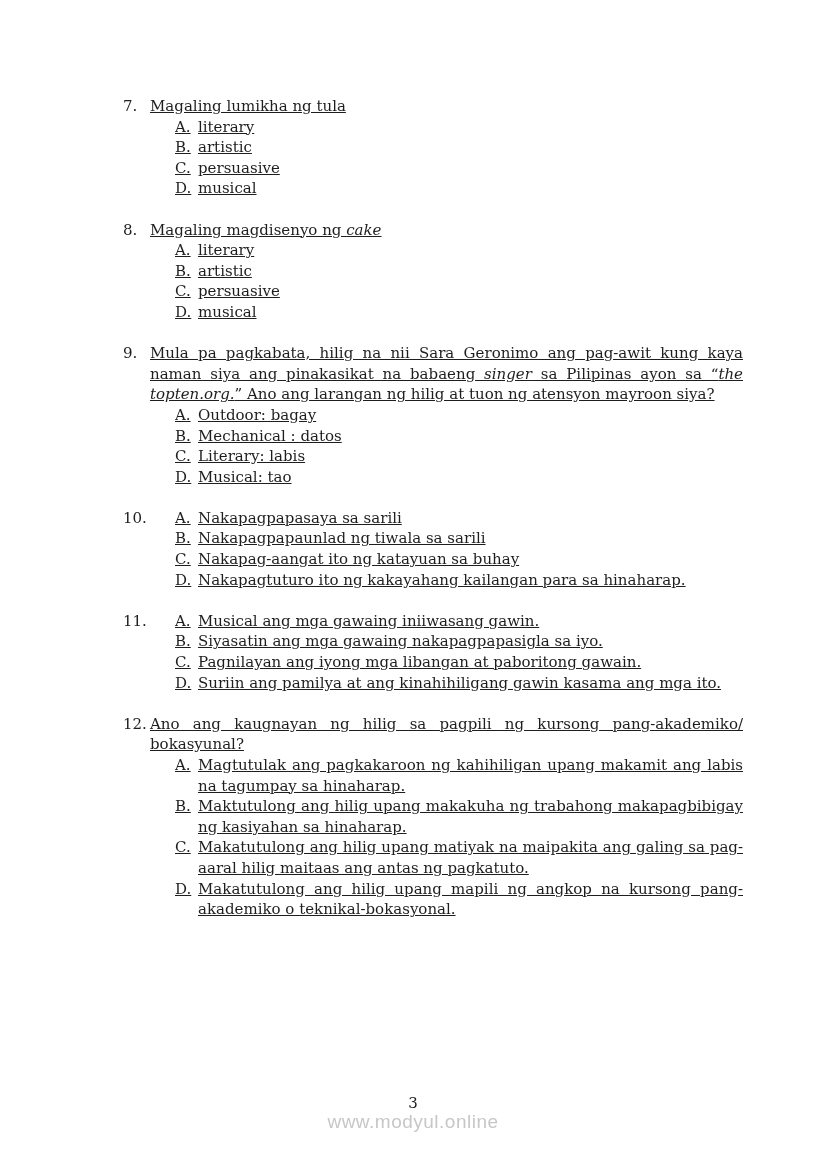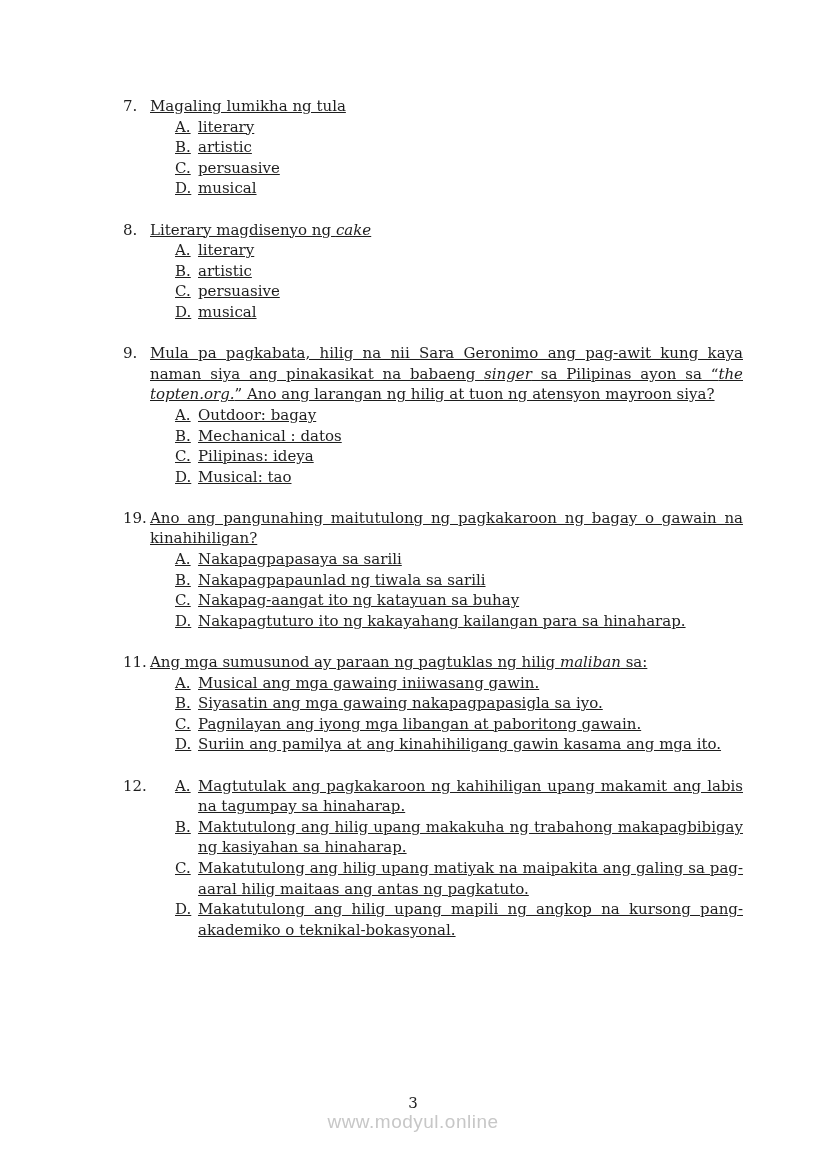--- a/index.html
+++ b/index.html
@@ -97,21 +97,21 @@
             <div class="opt">
               <span class="optletter">D.</span>
               <div class="opttext"><span>musical</span></div>
             </div>
           </div>
         </div>
       </div>
       <div class="question">
         <span class="qnum">8.</span>
         <div class="qbody">
-          <div class="prompt"><span>Literary magdisenyo ng </span><i>cake</i></div>
+          <div class="prompt"><span>Magaling magdisenyo ng </span><i>cake</i></div>
           <div class="options">
             <div class="opt">
               <span class="optletter">A.</span>
               <div class="opttext"><span>literary</span></div>
             </div>
             <div class="opt">
               <span class="optletter">B.</span>
               <div class="opttext"><span>artistic</span></div>
             </div>
             <div class="opt">
@@ -133,33 +133,32 @@
             <div class="opt">
               <span class="optletter">A.</span>
               <div class="opttext"><span>Outdoor: bagay</span></div>
             </div>
             <div class="opt">
               <span class="optletter">B.</span>
               <div class="opttext"><span>Mechanical : datos</span></div>
             </div>
             <div class="opt">
               <span class="optletter">C.</span>
-              <div class="opttext"><span>Pilipinas: ideya</span></div>
+              <div class="opttext"><span>Literary: labis</span></div>
             </div>
             <div class="opt">
               <span class="optletter">D.</span>
               <div class="opttext"><span>Musical: tao</span></div>
             </div>
           </div>
         </div>
       </div>
       <div class="question">
-        <span class="qnum">19.</span>
-        <div class="qbody">
-          <div class="prompt"><span>Ano ang pangunahing maitutulong ng pagkakaroon ng bagay o gawain na kinahihiligan?</span></div>
+        <span class="qnum">10.</span>
+        <div class="qbody">
           <div class="options">
             <div class="opt">
               <span class="optletter">A.</span>
               <div class="opttext"><span>Nakapagpapasaya sa sarili</span></div>
             </div>
             <div class="opt">
               <span class="optletter">B.</span>
               <div class="opttext"><span>Nakapagpapaunlad ng tiwala sa sarili</span></div>
             </div>
             <div class="opt">
@@ -169,21 +168,20 @@
             <div class="opt">
               <span class="optletter">D.</span>
               <div class="opttext"><span>Nakapagtuturo ito ng kakayahang kailangan para sa hinaharap.</span></div>
             </div>
           </div>
         </div>
       </div>
       <div class="question">
         <span class="qnum">11.</span>
         <div class="qbody">
-          <div class="prompt"><span>Ang mga sumusunod ay paraan ng pagtuklas ng hilig </span><i>maliban</i><span> sa:</span></div>
           <div class="options">
             <div class="opt">
               <span class="optletter">A.</span>
               <div class="opttext"><span>Musical ang mga gawaing iniiwasang gawin.</span></div>
             </div>
             <div class="opt">
               <span class="optletter">B.</span>
               <div class="opttext"><span>Siyasatin ang mga gawaing nakapagpapasigla sa iyo.</span></div>
             </div>
             <div class="opt">
@@ -193,20 +191,21 @@
             <div class="opt">
               <span class="optletter">D.</span>
               <div class="opttext"><span>Suriin ang pamilya at ang kinahihiligang gawin kasama ang mga ito.</span></div>
             </div>
           </div>
         </div>
       </div>
       <div class="question">
         <span class="qnum">12.</span>
         <div class="qbody">
+          <div class="prompt"><span>Ano ang kaugnayan ng hilig sa pagpili ng kursong pang-akademiko/​bokasyunal?</span></div>
           <div class="options">
             <div class="opt">
               <span class="optletter">A.</span>
               <div class="opttext"><span>Magtutulak ang pagkakaroon ng kahihiligan upang makamit ang labis na tagumpay sa hinaharap.</span></div>
             </div>
             <div class="opt">
               <span class="optletter">B.</span>
               <div class="opttext"><span>Maktutulong ang hilig upang makakuha ng trabahong makapagbibigay ng kasiyahan sa hinaharap.</span></div>
             </div>
             <div class="opt">

